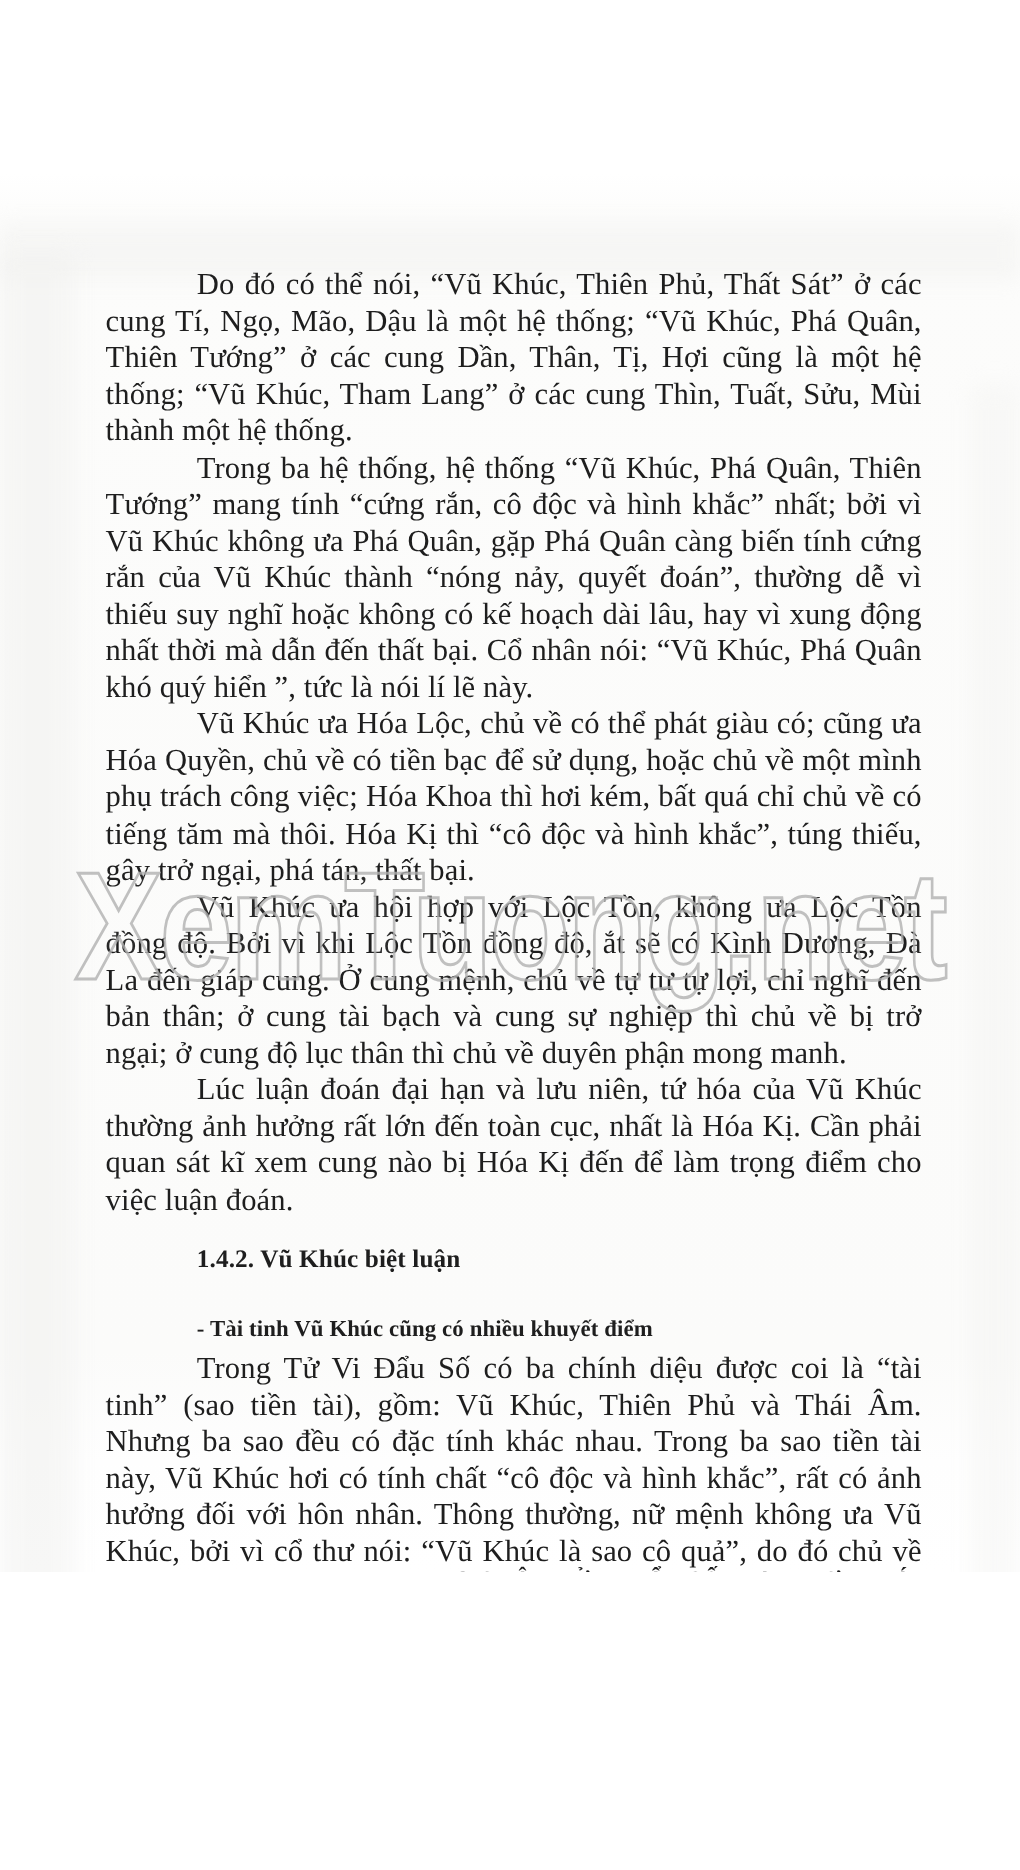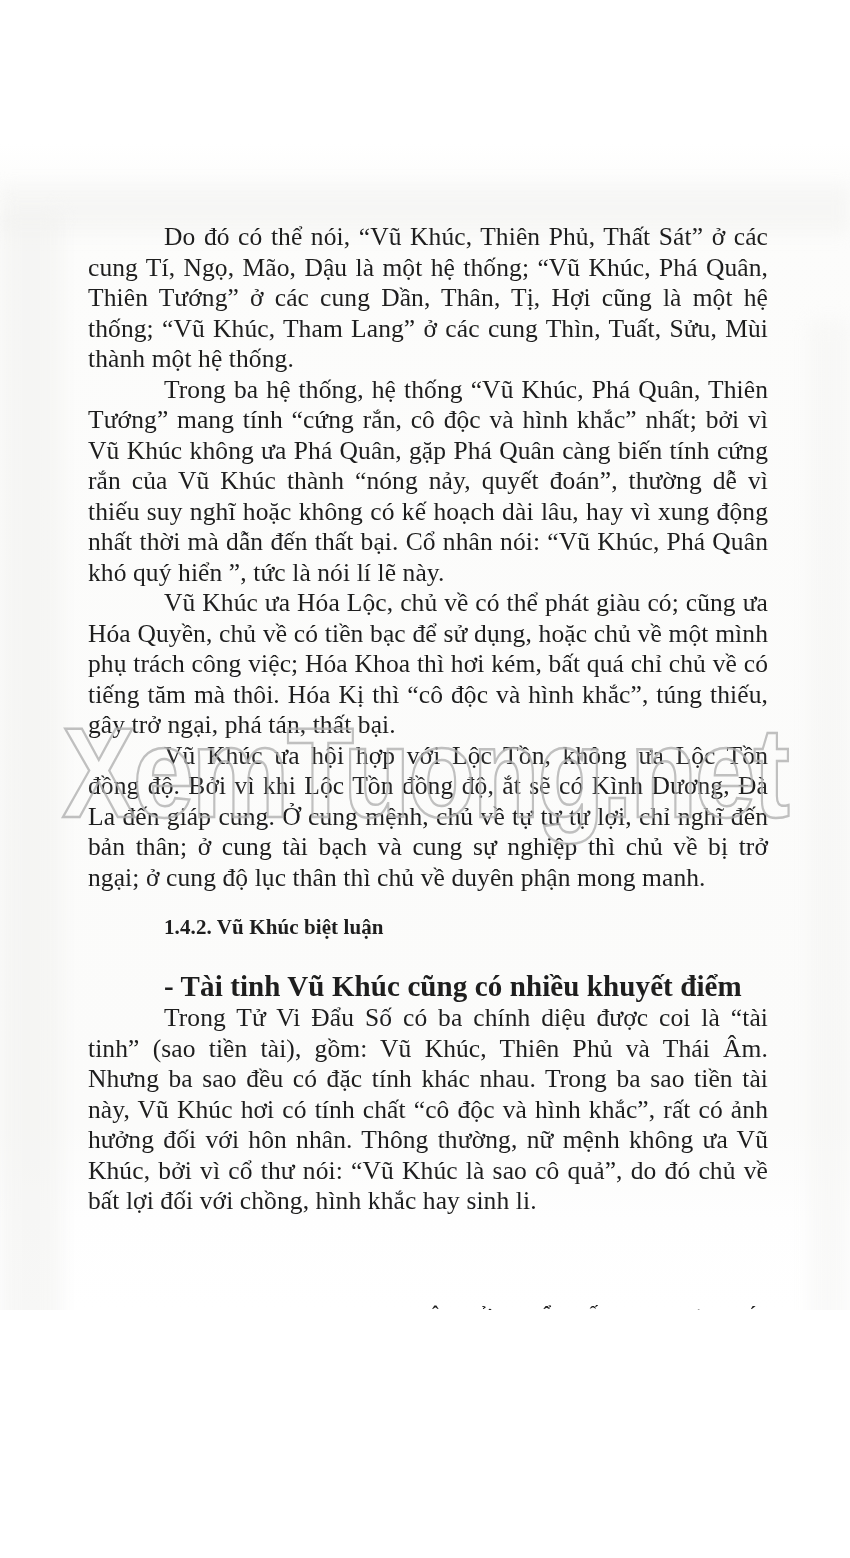--- a/index.html
+++ b/index.html
@@ -40,21 +40,21 @@
   .section-heading {
     margin: 19px 0 0 0;
     padding-left: 76px;
     font-size: 21px;
     font-weight: 700;
     text-align: left;
   }
   .sub-heading {
     margin: 28px 0 2px 0;
     padding-left: 76px;
-    font-size: 29px;
+    font-size: 19px;
     font-weight: 700;
     text-align: left;
   }
 
   .watermark {
     position: absolute;
     left: 62px;
     top: 703px;
     height: 140px;
     line-height: 140px;
@@ -124,20 +124,21 @@
   <div class="artifact artifact-top"></div>
   <div class="artifact artifact-left"></div>
   <div class="artifact artifact-right"></div>
   <div class="artifact artifact-bottom"></div>
 
   <div class="text-block">
     <p>Do đó có thể nói, “Vũ Khúc, Thiên Phủ, Thất Sát” ở các cung Tí, Ngọ, Mão, Dậu là một hệ thống; “Vũ Khúc, Phá Quân, Thiên Tướng” ở các cung Dần, Thân, Tị, Hợi cũng là một hệ thống; “Vũ Khúc, Tham Lang” ở các cung Thìn, Tuất, Sửu, Mùi thành một hệ thống.</p>
     <p>Trong ba hệ thống, hệ thống “Vũ Khúc, Phá Quân, Thiên Tướng” mang tính “cứng rắn, cô độc và hình khắc” nhất; bởi vì Vũ Khúc không ưa Phá Quân, gặp Phá Quân càng biến tính cứng rắn của Vũ Khúc thành “nóng nảy, quyết đoán”, thường dễ vì thiếu suy nghĩ hoặc không có kế hoạch dài lâu, hay vì xung động nhất thời mà dẫn đến thất bại. Cổ nhân nói: “Vũ Khúc, Phá Quân khó quý hiển ”, tức là nói lí lẽ này.</p>
     <p>Vũ Khúc ưa Hóa Lộc, chủ về có thể phát giàu có; cũng ưa Hóa Quyền, chủ về có tiền bạc để sử dụng, hoặc chủ về một mình phụ trách công việc; Hóa Khoa thì hơi kém, bất quá chỉ chủ về có tiếng tăm mà thôi. Hóa Kị thì “cô độc và hình khắc”, túng thiếu, gây trở ngại, phá tán, thất bại.</p>
     <p>Vũ Khúc ưa hội hợp với Lộc Tồn, không ưa Lộc Tồn đồng độ. Bởi vì khi Lộc Tồn đồng độ, ắt sẽ có Kình Dương, Đà La đến giáp cung. Ở cung mệnh, chủ về tự tư tự lợi, chỉ nghĩ đến bản thân; ở cung tài bạch và cung sự nghiệp thì chủ về bị trở ngại; ở cung độ lục thân thì chủ về duyên phận mong manh.</p>
+    <p>Lúc luận đoán đại hạn và lưu niên, tứ hóa của Vũ Khúc thường ảnh hưởng rất lớn đến toàn cục, nhất là Hóa Kị. Cần phải quan sát kĩ xem cung nào bị Hóa Kị đến để làm trọng điểm cho việc luận đoán.</p>
     <h3 class="section-heading">1.4.2. Vũ Khúc biệt luận</h3>
     <h4 class="sub-heading">- Tài tinh Vũ Khúc cũng có nhiều khuyết điểm</h4>
     <p>Trong Tử Vi Đẩu Số có ba chính diệu được coi là “tài tinh” (sao tiền tài), gồm: Vũ Khúc, Thiên Phủ và Thái Âm. Nhưng ba sao đều có đặc tính khác nhau. Trong ba sao tiền tài này, Vũ Khúc hơi có tính chất “cô độc và hình khắc”, rất có ảnh hưởng đối với hôn nhân. Thông thường, nữ mệnh không ưa Vũ Khúc, bởi vì cổ thư nói: “Vũ Khúc là sao cô quả”, do đó chủ về bất lợi đối với chồng, hình khắc hay sinh li.</p>
   </div>
 
   <div class="watermark">XemTuong.net</div>
 
   <div class="footer">
     <span class="page-num">36</span>
     <span class="running-title">TRUNG CHÂU TỬ VI ĐẨU SỐ - TAM HỢP PHÁI</span>

